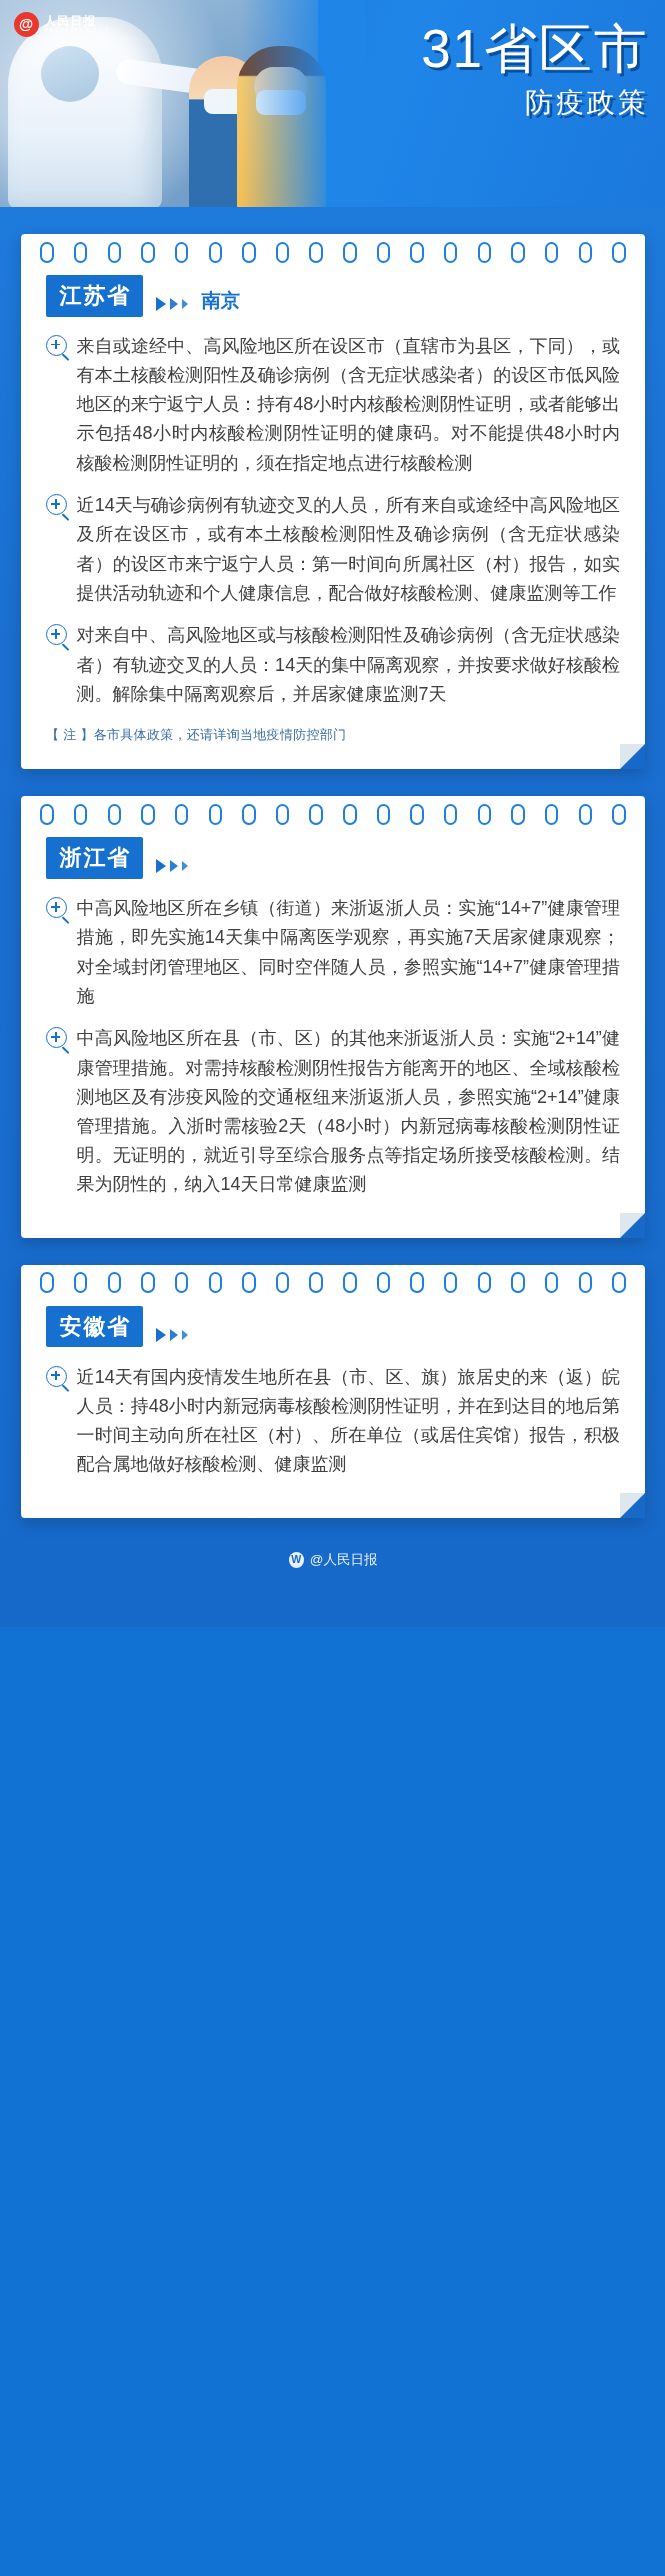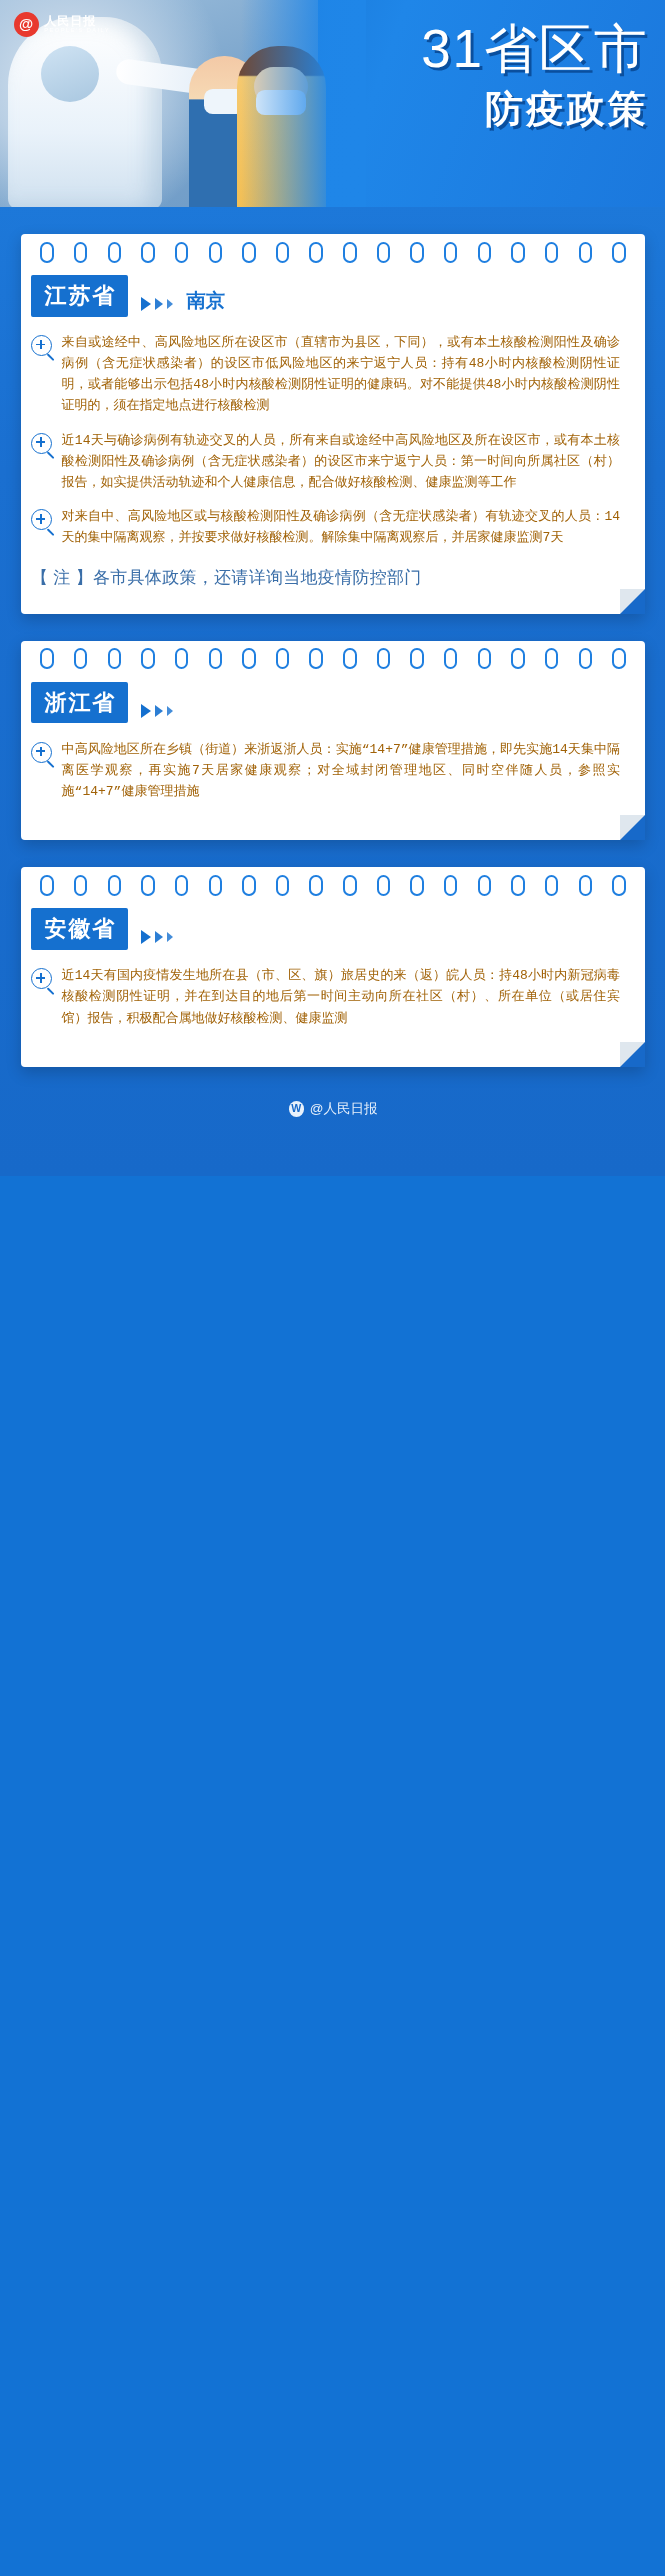--- a/index.html
+++ b/index.html
@@ -109,32 +109,32 @@
   .title-sub-row { margin-top: 5.8px; display:flex; justify-content:flex-end; }
   .title-sub {
     background: #ffffff; color: #1570cf;
     font-size: 29px; font-weight: bold;
     padding: 1px 13.5px; border-radius: 3.9px;
     letter-spacing: 1.9px;
     transform: rotate(-1deg);
   }
   .title-third {
     margin-top: 7.7px;
-    font-size: 38px; font-weight: bold; color: #ffffff;
+    font-size: 28px; font-weight: normal; color: #ffffff;
     letter-spacing: 2.9px;
     text-shadow: 2.9px 2.9px 0 #0a4f9e;
   }
 
   
   .card {
     position: relative;
     margin: 27px 21px 0 21px;
     background: #ffffff;
     border-radius: 3.9px;
-    padding: 41px 25px 25px 10px;
+    padding: 41px 25px 25px 25px;
     box-shadow: 0 5.8px 15.4px rgba(0,0,0,.18);
   }
   .card:after{ 
     content:"";
     position:absolute; right:0; bottom:0;
     width:0;height:0;
     border-left:25px solid #dfe7ee;
     border-bottom:25px solid #1769c9;
   }
   .rings {
@@ -183,29 +183,29 @@
     content:""; position:absolute; background:#1570cf;
   }
   .bullet-icon:before { left: 3.9px; top: 7.7px; width: 9.6px; height: 1.9px; }
   .bullet-icon:after  { left: 7.7px; top: 3.9px; width: 1.9px; height: 9.6px; }
   .bullet-icon span {
     position:absolute; right:-3.9px; bottom:-3.9px;
     width:8.7px;height:2.4px;background:#1570cf;
     transform: rotate(45deg); border-radius:1.9px;
   }
   .item-text {
-    font-size: 13px;
+    font-size: 18px;
     line-height: 1.62;
-    color: #a16207;
+    color: #404040;
     text-align: justify;
-    font-family: Liberation Mono, monospace;
+    font-family: Liberation Sans, sans-serif;
   }
   .note {
     margin-top: 17.4px;
-    font-size: 17px;
+    font-size: 13px;
     color: #3a6ea8;
     letter-spacing: 0.3px;
   }
 
   
   .footer {
     margin-top: 33px;
     text-align: center;
     color: #e8f1fb;
     font-size: 13.5px;
@@ -329,20 +329,26 @@
         <div class="arrow smaller"></div>
       </div>
     </div>
 
     <div class="item">
       <div class="bullet-icon">
           <span></span>
         </div>
       <div class="item-text">中高风险地区所在乡镇（街道）来浙返浙人员：实施“14+7”健康管理措施，即先实施14天集中隔离医学观察，再实施7天居家健康观察；对全域封闭管理地区、同时空伴随人员，参照实施“14+7”健康管理措施</div>
     </div>
+    <div class="item">
+      <div class="bullet-icon">
+          <span></span>
+        </div>
+      <div class="item-text">中高风险地区所在县（市、区）的其他来浙返浙人员：实施“2+14”健康管理措施。对需持核酸检测阴性报告方能离开的地区、全域核酸检测地区及有涉疫风险的交通枢纽来浙返浙人员，参照实施“2+14”健康管理措施。入浙时需核验2天（48小时）内新冠病毒核酸检测阴性证明。无证明的，就近引导至综合服务点等指定场所接受核酸检测。结果为阴性的，纳入14天日常健康监测</div>
+    </div>
   </div>
 
   <div class="card">
     <div class="rings">
       <div class="ring"></div>
         <div class="ring"></div>
       <div class="ring"></div>
         <div class="ring"></div>
       <div class="ring"></div>
         <div class="ring"></div>

